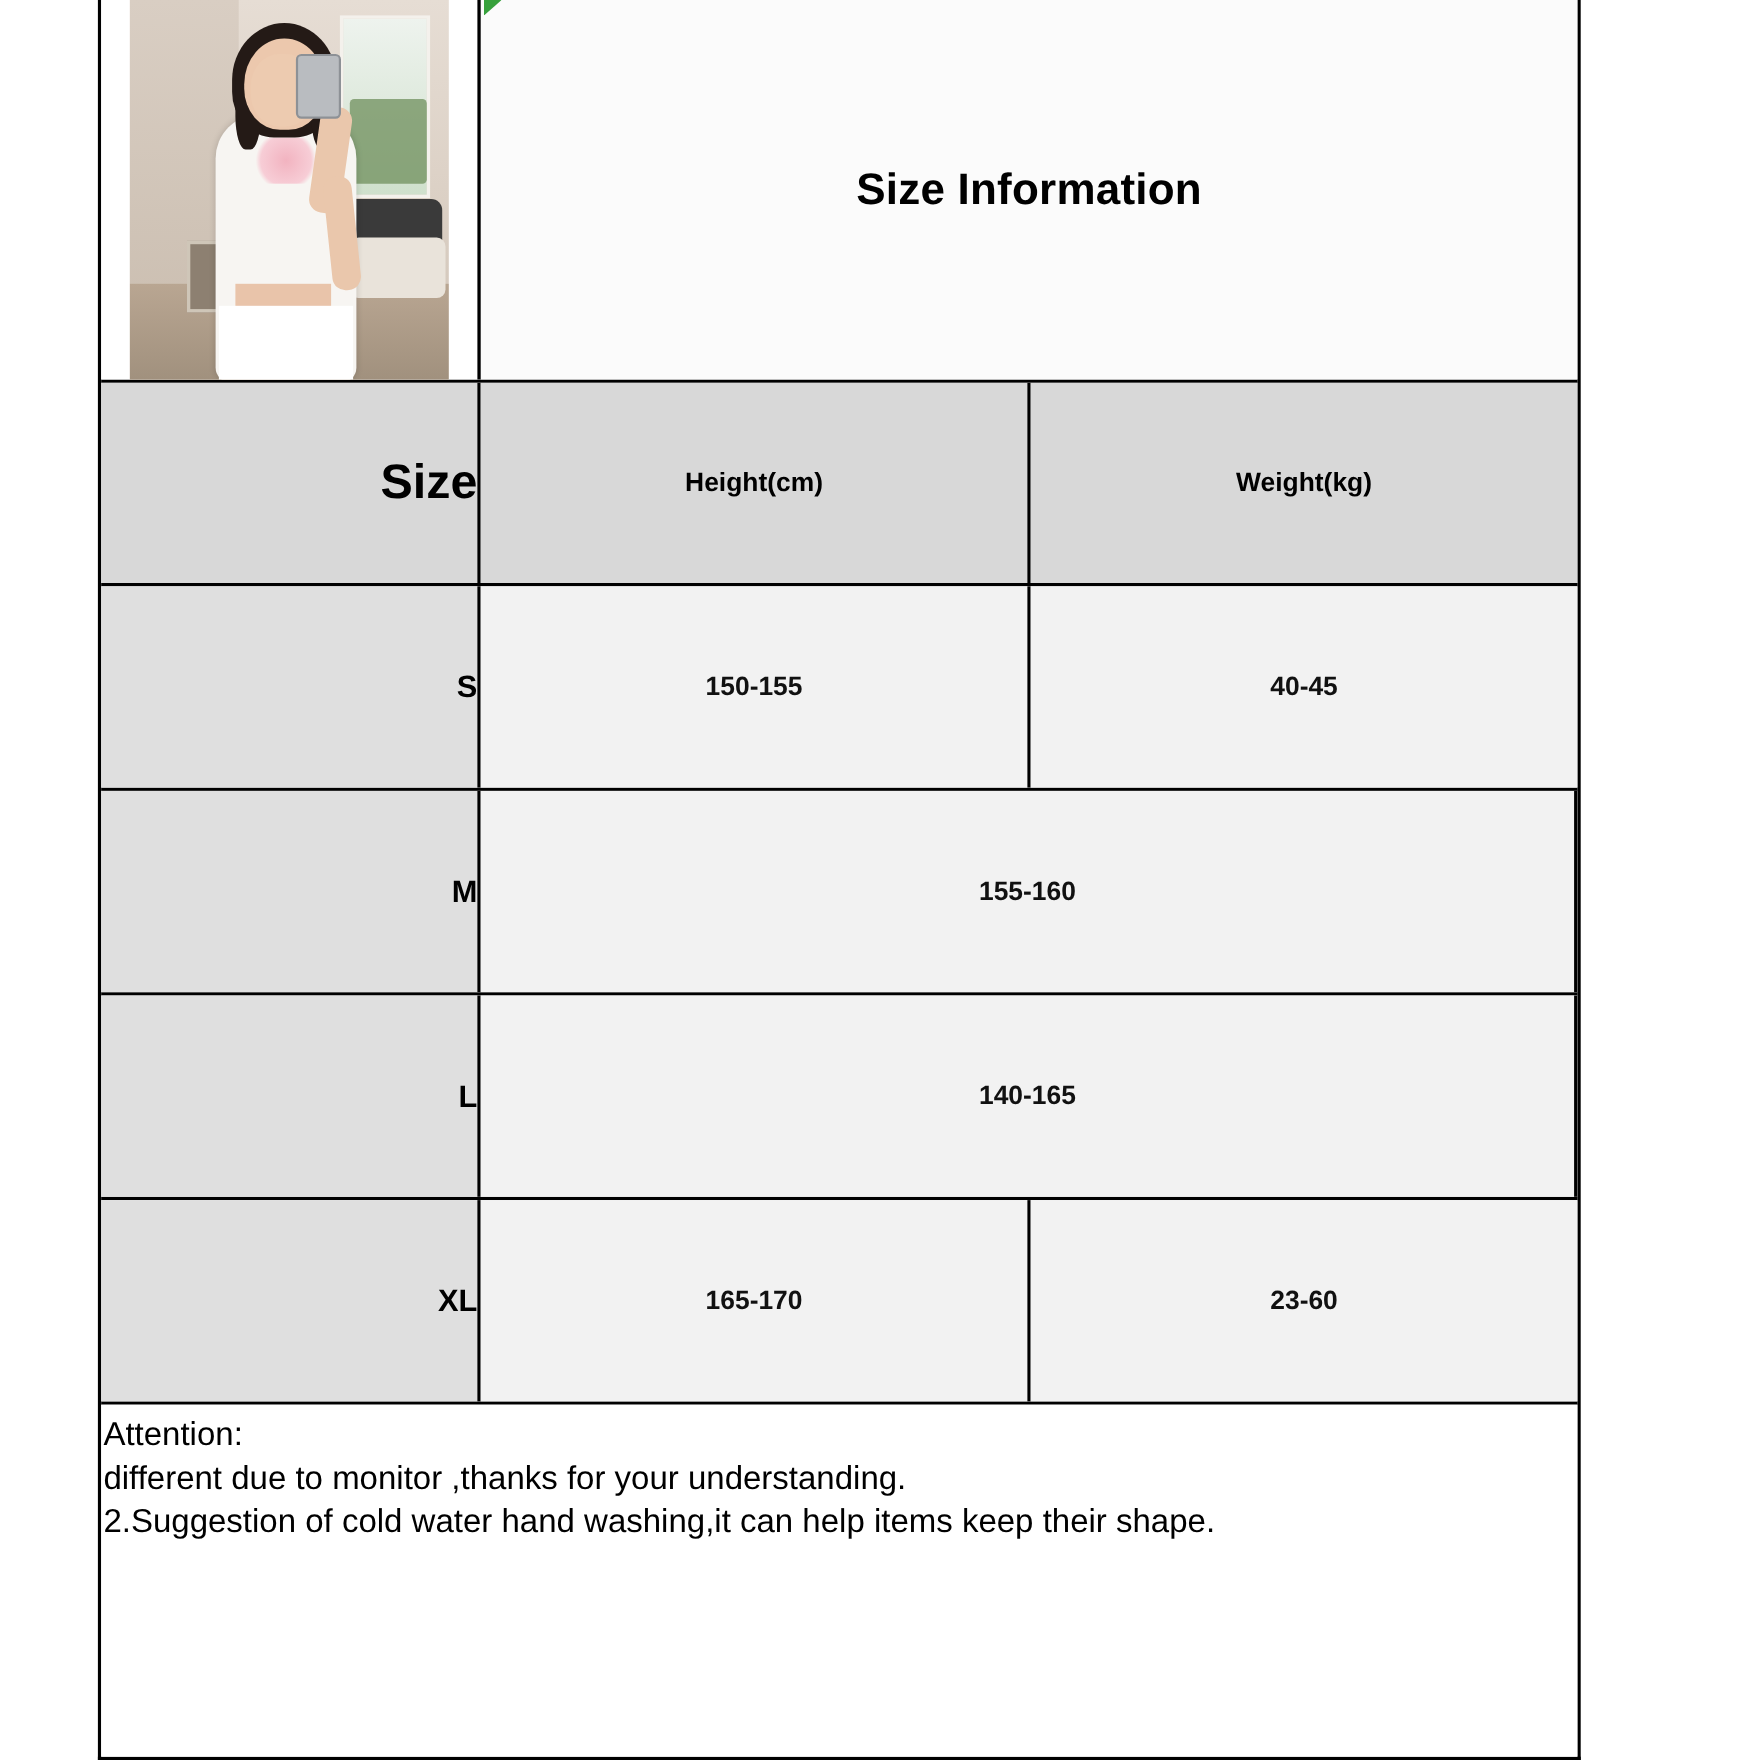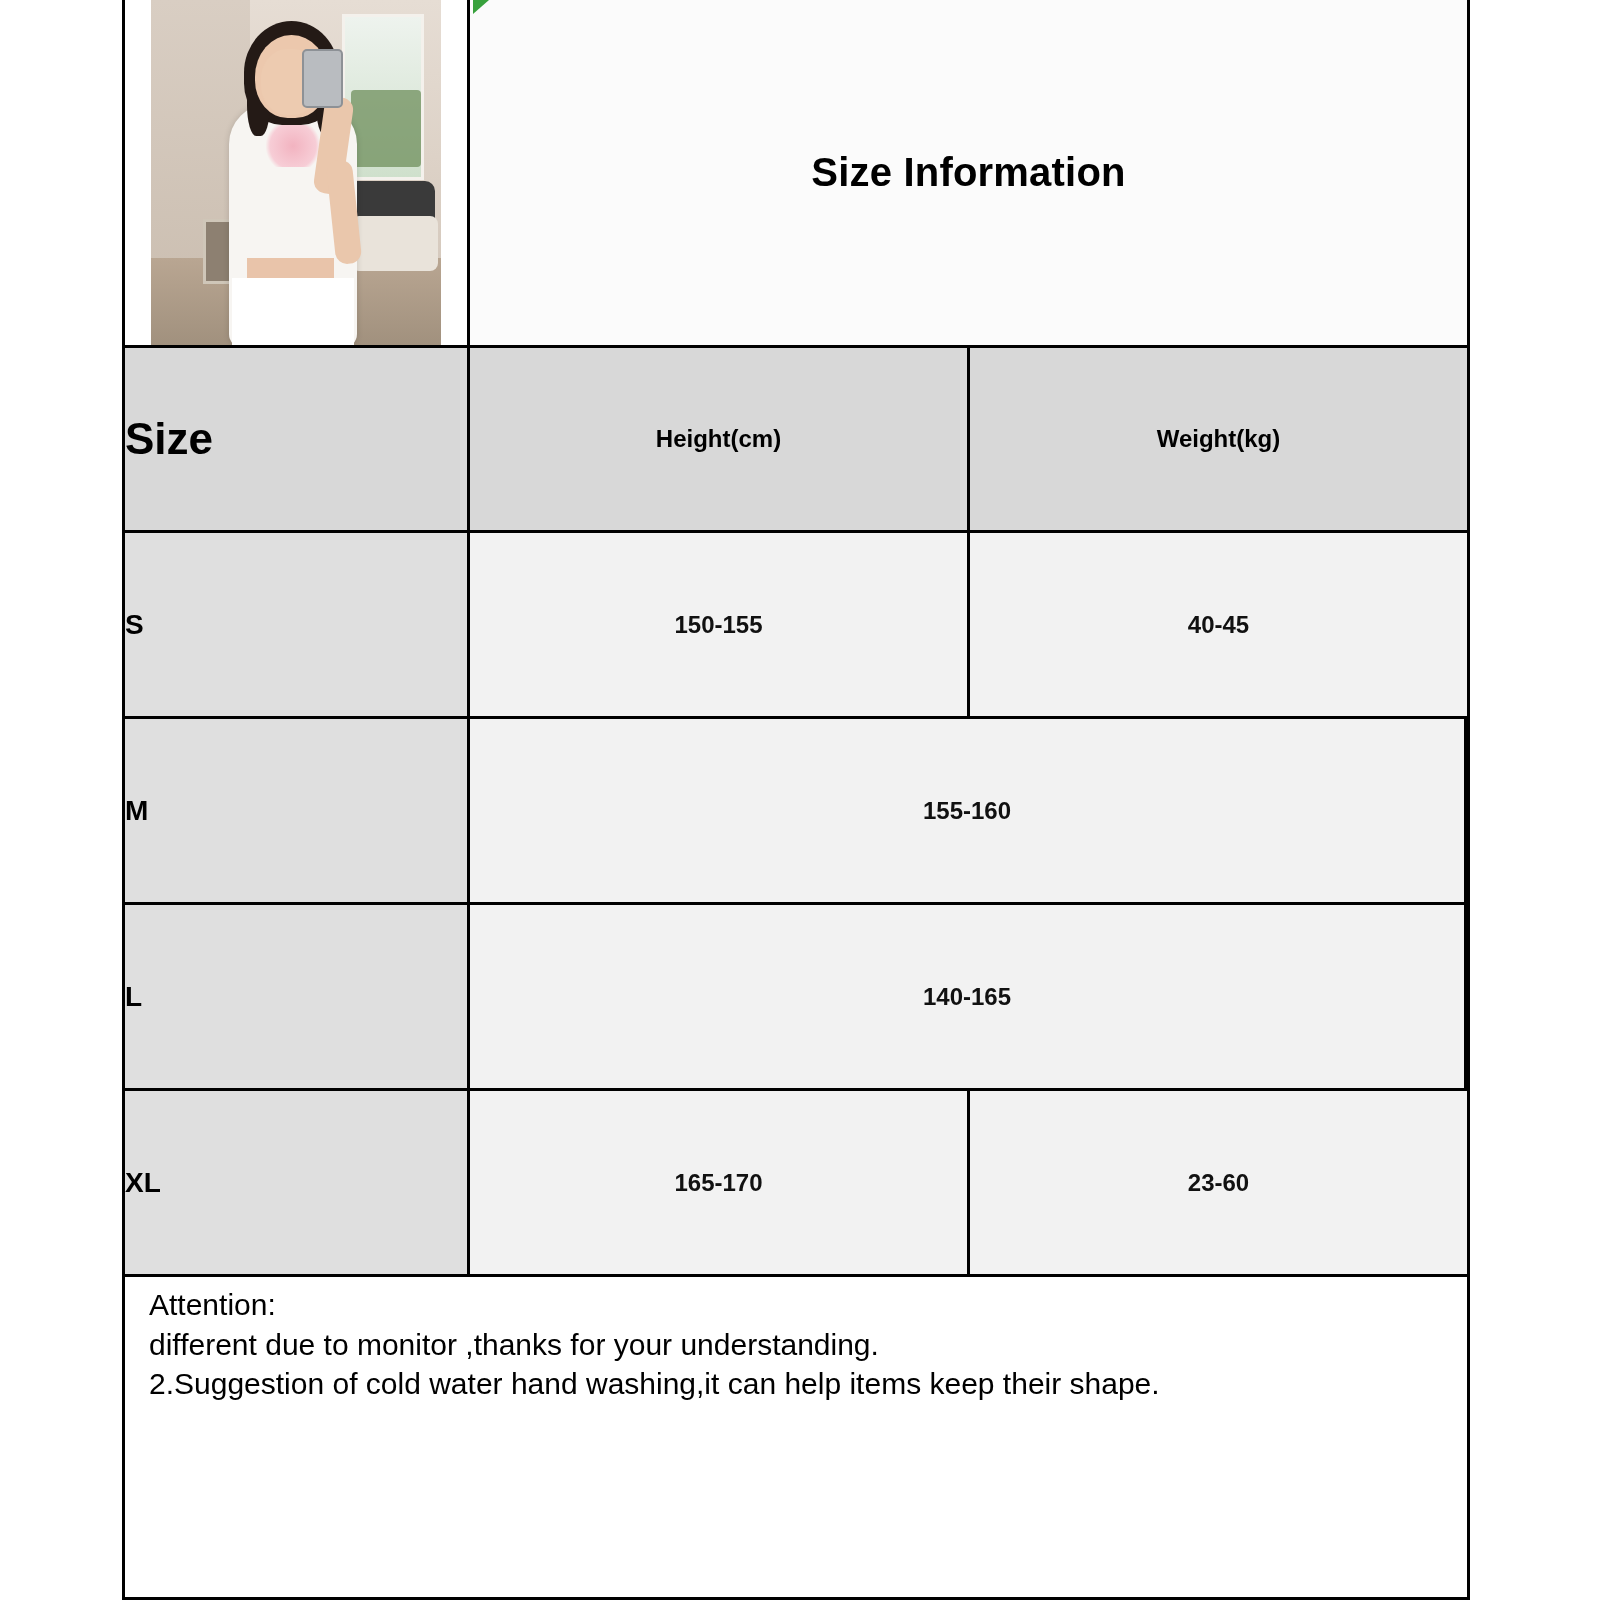--- a/index.html
+++ b/index.html
@@ -14,21 +14,21 @@
   .page {
     position: relative;
     width: 1600px;
     height: 1600px;
     background: #ffffff;
     box-sizing: border-box;
   }
 
   .chart-wrap {
     position: absolute;
-    left: 122px;
+    left: 89px;
     top: 0px;
     width: 1348px;
     height: 1600px;
     box-sizing: border-box;
     border: 3px solid #000000;
     border-top: none;
     display: flex;
     flex-direction: column;
     background: #ffffff;
   }
@@ -180,21 +180,21 @@
     border-bottom: 3px solid #000;
     box-sizing: border-box;
   }
 
   .c-size {
     width: 345px;
     border-right: 3px solid #000;
     box-sizing: border-box;
     display: flex;
     align-items: center;
-    justify-content: flex-start;
+    justify-content: flex-end;
     background: #dfdfdf;
   }
   .c-height, .c-weight {
     flex: 1;
     box-sizing: border-box;
     display: flex;
     align-items: center;
     justify-content: center;
     background: #f2f2f2;
   }
@@ -220,21 +220,21 @@
   }
   .cell-val {
     font-size: 24px;
     font-weight: bold;
     color: #111;
   }
 
   
   .attention {
     flex: 1;
-    padding: 8px 10px 0 24px;
+    padding: 8px 10px 0 2px;
     box-sizing: border-box;
     background: #ffffff;
   }
   .attention p {
     margin: 0;
     font-size: 30px;
     line-height: 1.32;
     color: #000;
     font-family: "Liberation Sans", sans-serif;
   }

